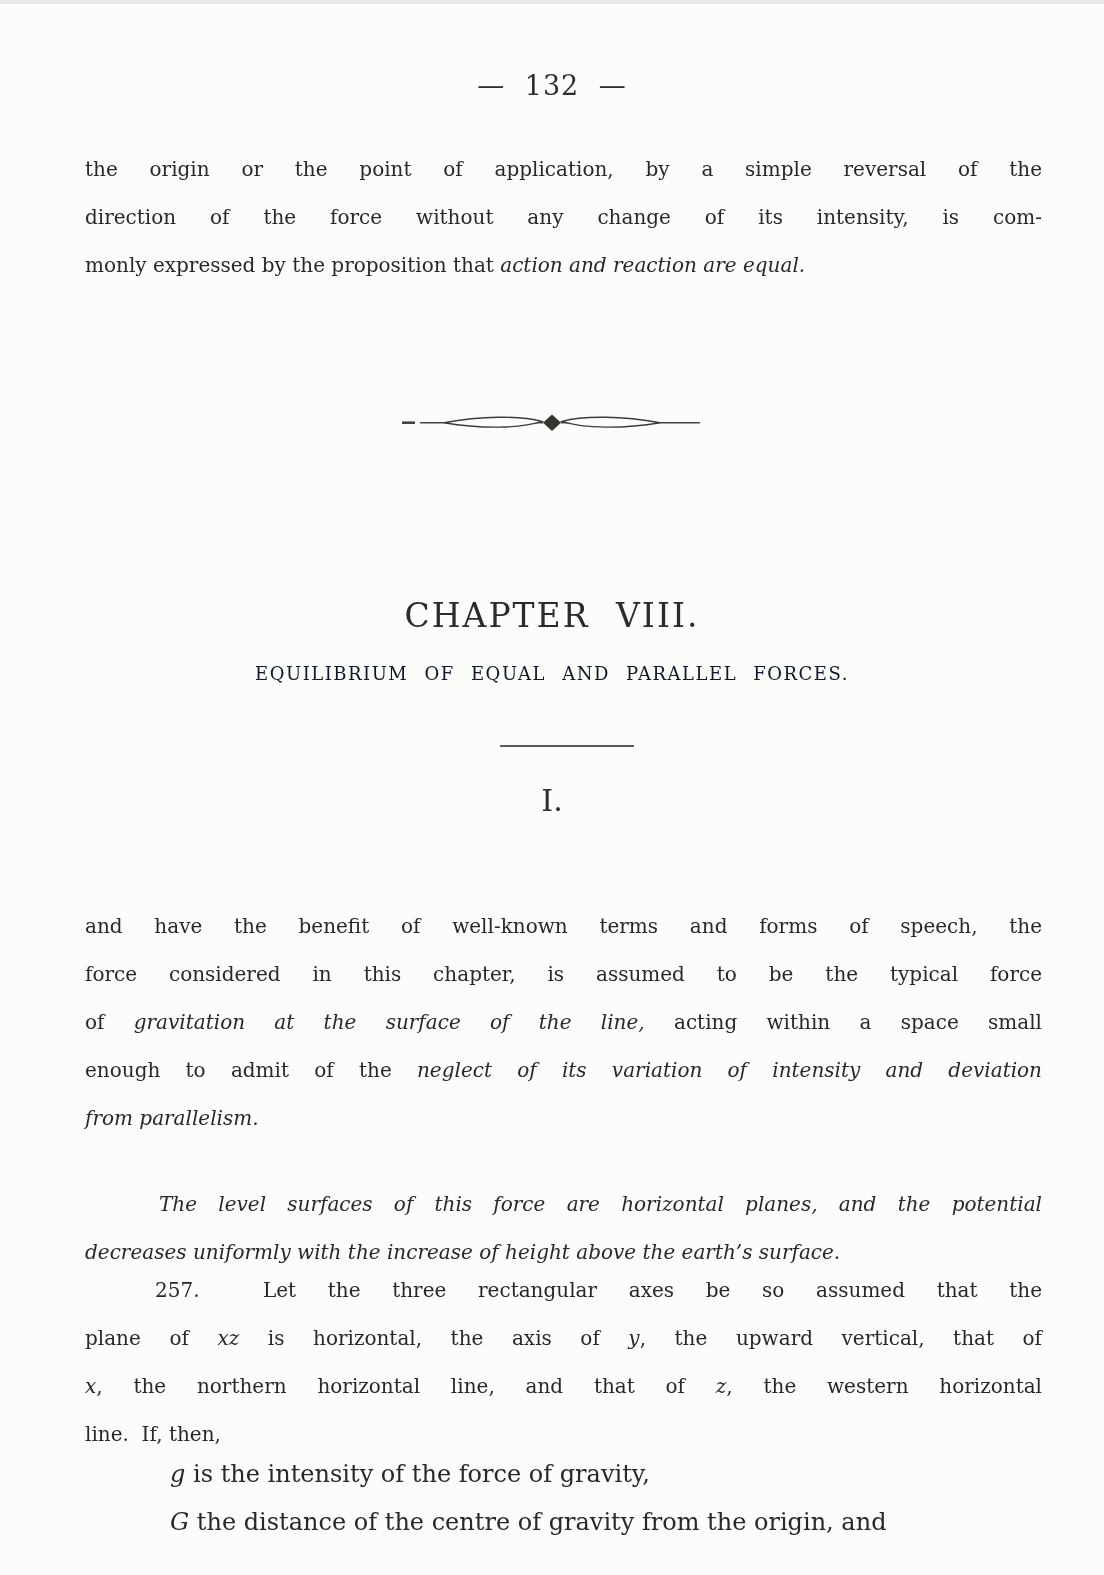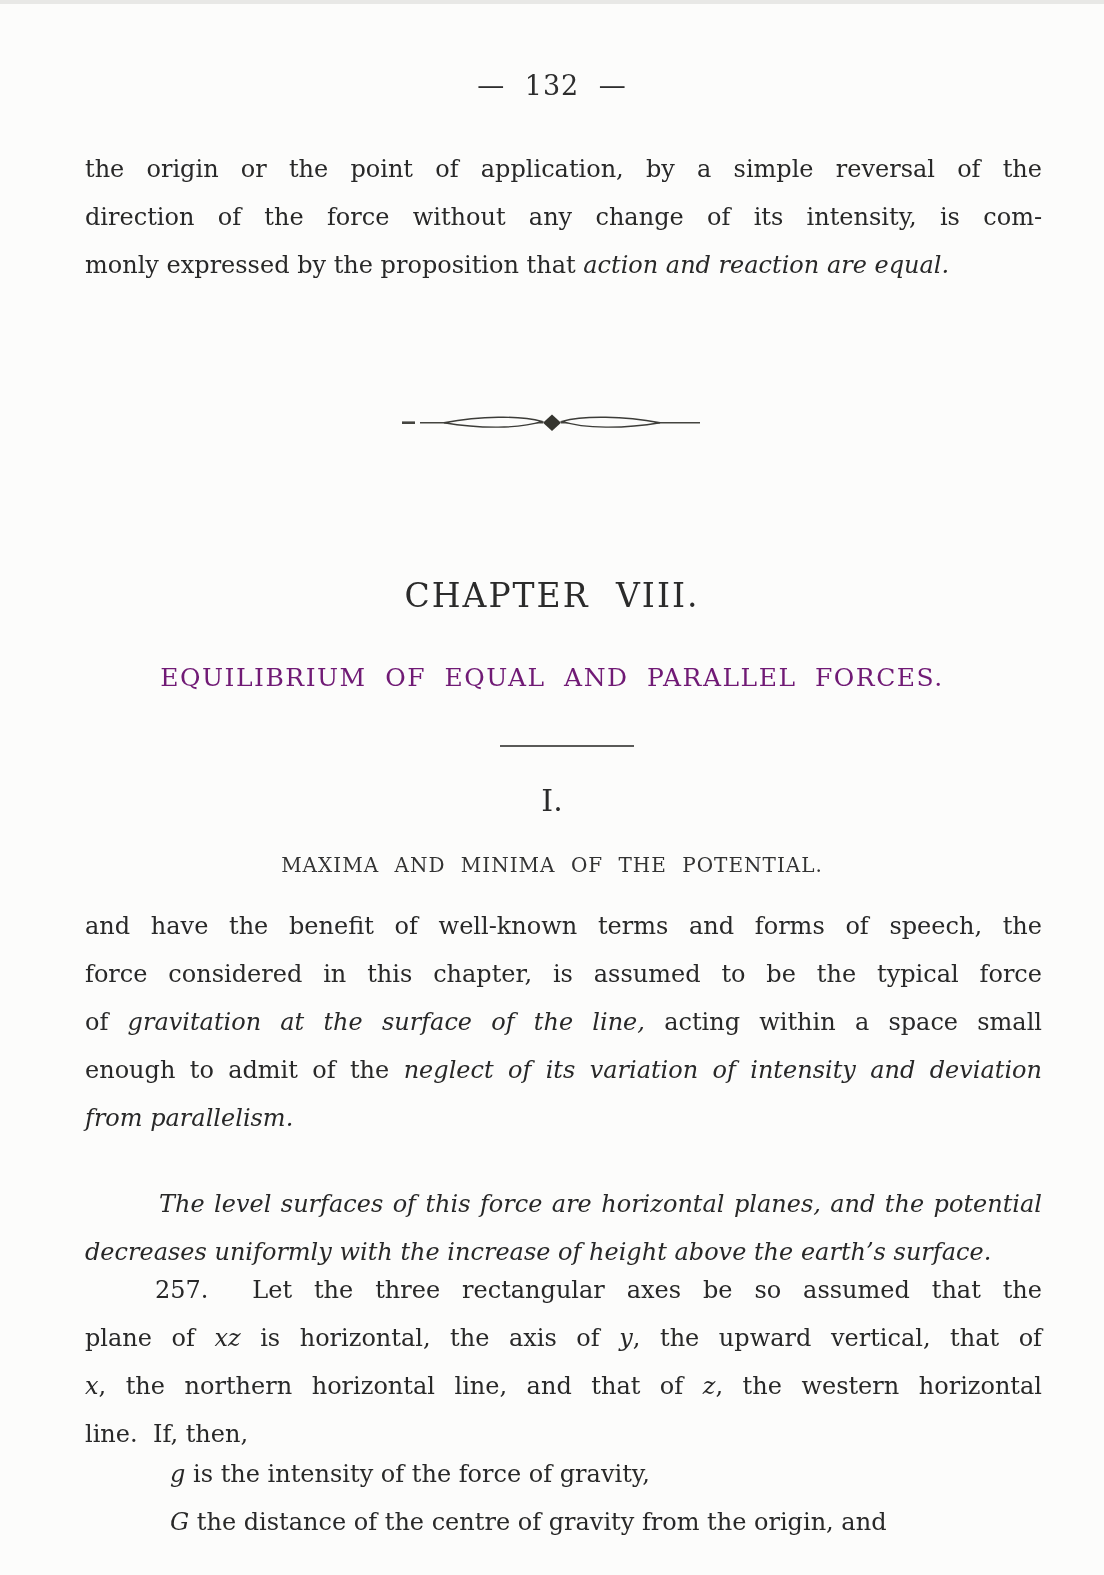--- a/index.html
+++ b/index.html
@@ -24,21 +24,21 @@
     top: 66px;
     font-size: 27px;
     letter-spacing: 1px;
     word-spacing: 10px;
     color: #2e2e2e;
   }
 
   .body-block {
     left: 85px;
     width: 957px;
-    font-size: 24px;
+    font-size: 20px;
     line-height: 48px;
     color: #282828;
   }
   .line {
     display: block;
     text-align: justify;
     text-align-last: justify;
     white-space: normal;
   }
   .line.last {
@@ -53,32 +53,32 @@
 
   .divider-wrap {
     top: 408px;
     left: 0;
     width: 1104px;
     text-align: center;
   }
   .divider-wrap svg { display: inline-block; }
 
   .chapter-title {
-    top: 572px;
+    top: 592px;
     font-size: 33px;
     letter-spacing: 2px;
     word-spacing: 14px;
     color: #2b2b2b;
   }
   .chapter-subtitle {
     top: 659px;
-    font-size: 25px;
+    font-size: 18px;
     letter-spacing: 1.5px;
     word-spacing: 9px;
-    color: #701a75;
+    color: #0f172a;
   }
   .heading-rule {
     top: 741px;
     left: 500px;
     width: 134px;
     height: 2px;
     background: #5a5a58;
   }
   .section-numeral {
     top: 779px;
@@ -132,21 +132,20 @@
   </div>
 
   <div class="abs center chapter-title">CHAPTER VIII.</div>
 
   <div class="abs center chapter-subtitle">EQUILIBRIUM OF EQUAL AND PARALLEL FORCES.</div>
 
   <div class="abs heading-rule"></div>
 
   <div class="abs center section-numeral">I.</div>
 
-  <div class="abs center section-heading">MAXIMA AND MINIMA OF THE POTENTIAL.</div>
 
   <div class="abs body-block para-256">
     <span class="line">and have the benefit of well-known terms and forms of speech, the</span>
     <span class="line">force considered in this chapter, is assumed to be the typical force</span>
     <span class="line"><span>of </span><span class="it">gravitation at the surface of the line,</span><span> acting within a space small</span></span>
     <span class="line"><span>enough to admit of the </span><span class="it">neglect of its variation of intensity and deviation</span></span>
     <span class="line last it">from parallelism.</span>
   </div>
 
   <div class="abs body-block note-para it">

